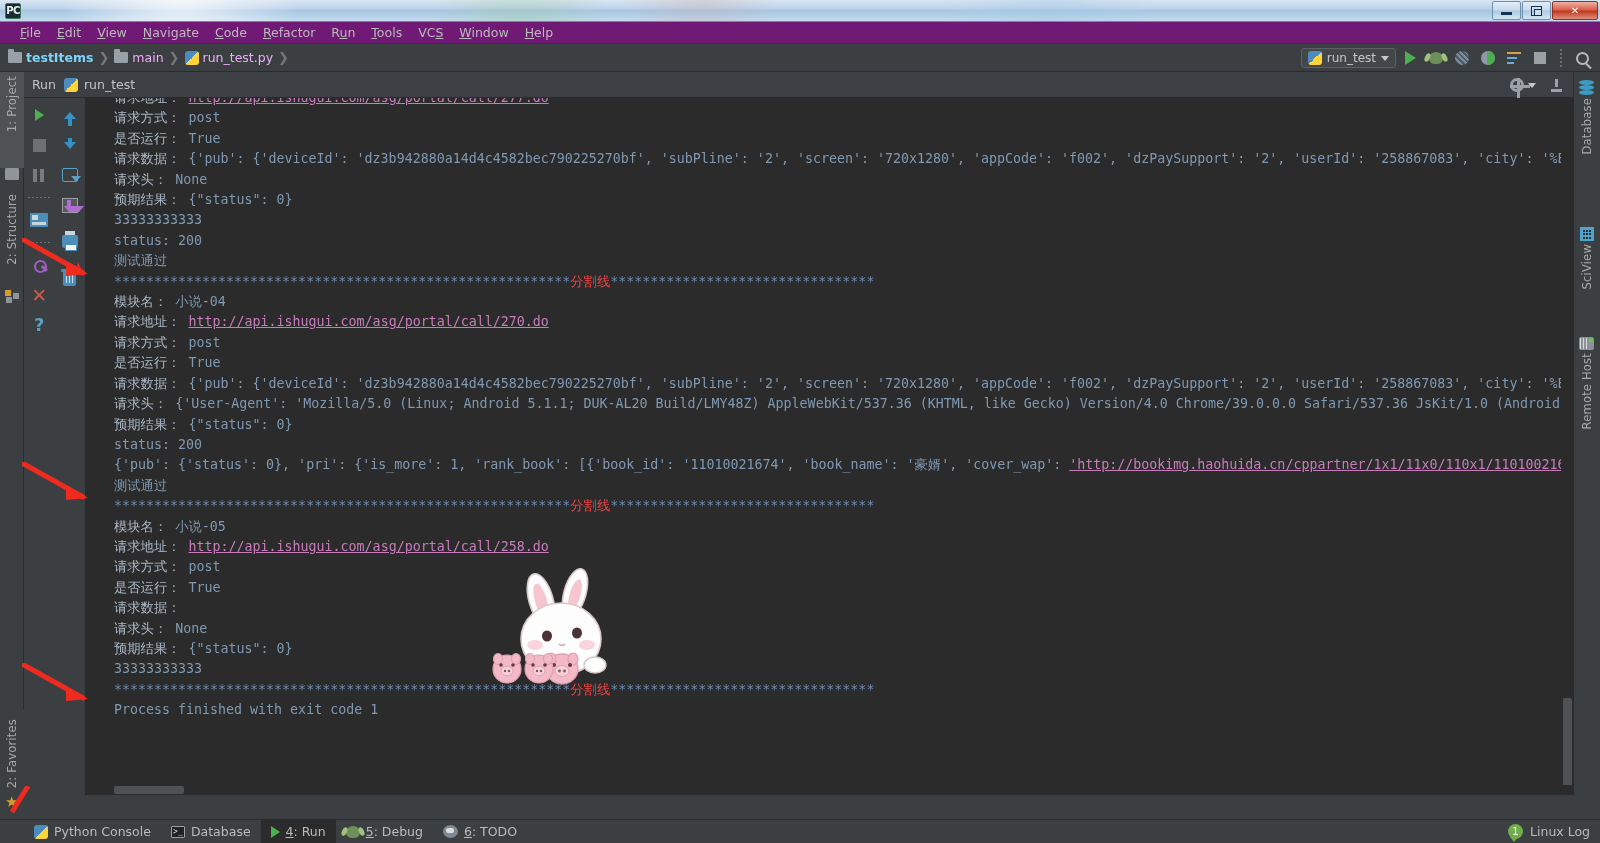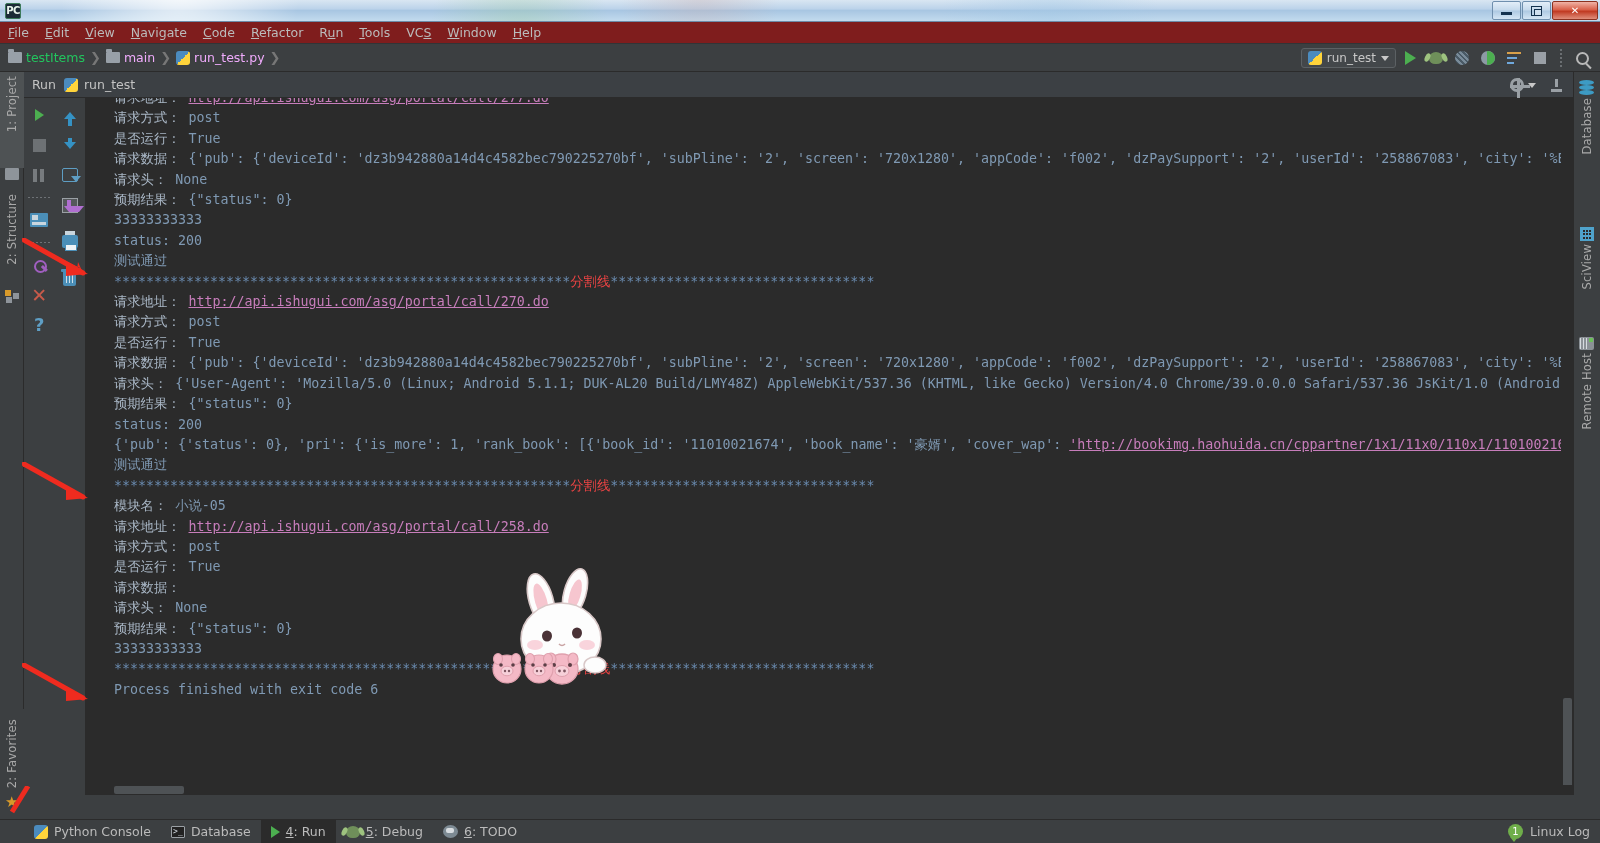--- a/index.html
+++ b/index.html
@@ -60,38 +60,38 @@
     background: linear-gradient(to bottom, #f0b3a6 0%, #d9614a 45%, #c03a22 55%, #e08f7c 100%);
     border-color: #8c3220; color: #fff; font-weight: bold;
   }
   .glyph-min { width: 11px; height: 3px; background: #14324f; margin-top: 5px; }
   .glyph-max { width: 11px; height: 10px; border: 1.5px solid #14324f; position: relative; }
   .glyph-max::after{content:"";position:absolute;left:2px;top:2px;width:6px;height:5px;border:1px solid #14324f;background:#cfe0f0;}
 
   
   .menubar {
     position: absolute; top: 22px; left: 0; width: 1600px; height: 22px;
-    background: #7f1d1d; display: flex; align-items: center; padding-left: 0;
+    background: #701a75; display: flex; align-items: center; padding-left: 12px;
     border-bottom: 1px solid #323436;
   }
   .menu-item {
     padding: 2px 8px; font-size: 12.5px; color: #bbbbbb; cursor: default;
     font-family: "DejaVu Sans", "Liberation Sans", sans-serif;
   }
   .menu-item span.u { text-decoration: underline; }
 
   
   .navbar {
     position: absolute; top: 44px; left: 0; width: 1600px; height: 28px;
     background: #3c3f41; display: flex; align-items: center; padding-left: 8px;
     border-bottom: 1px solid #2b2b2b;
   }
   .crumb { display: flex; align-items: center; font-size: 12.5px; }
   .crumb .lbl { margin-left: 4px; color: #f0abfc; }
-  .crumb.bold .lbl { font-weight: normal; color: #22c55e; }
+  .crumb.bold .lbl { font-weight: bold; color: #7dd3fc; }
   .crumb-sep { margin: 0 5px; color: #777; font-size: 13px; }
   .ico-folder {
     width: 14px; height: 11px; background: #98a0a8; border-radius: 1px; position: relative;
   }
   .ico-folder::before{content:"";position:absolute;top:-3px;left:0;width:6px;height:3px;background:#98a0a8;border-radius:1px 1px 0 0;}
   .ico-py {
     width: 14px; height: 14px; position: relative; border-radius: 3px; overflow:hidden;
     background: linear-gradient(135deg, #4b8bbe 0 50%, #ffd43b 50% 100%);
   }
   
@@ -433,41 +433,42 @@
         <div class="cline" style="margin-top: -10px;"><span class="cn">请求地址：</span> <span class="link">http://api.ishugui.com/asg/portal/call/277.do</span></div>
         <div class="cline"><span class="cn">请求方式：</span><span class="cv"> post</span></div>
         <div class="cline"><span class="cn">是否运行：</span><span class="cv"> True</span></div>
         <div class="cline"><span class="cn">请求数据：</span><span class="cv"> {'pub': {'deviceId': 'dz3b942880a14d4c4582bec790225270bf', 'subPline': '2', 'screen': '720x1280', 'appCode': 'f002', 'dzPaySupport': '2', 'userId': '258867083', 'city': '%E6%88%</span></div>
         <div class="cline"><span class="cn">请求头：</span><span class="cv"> None</span></div>
         <div class="cline"><span class="cn">预期结果：</span><span class="cv"> {"status": 0}</span></div>
         <div class="cline"><span class="cv">33333333333</span></div>
         <div class="cline"><span class="cv">status: 200</span></div>
         <div class="cline"><span class="cv">测试通过</span></div>
         <div class="cline"><span class="sep">*********************************************************<span class="word">分割线</span>*********************************</span></div>
+        <div class="cline"><span class="cn">模块名：</span><span class="cv"> 小说-04</span></div>
         <div class="cline"><span class="cn">请求地址：</span> <span class="link">http://api.ishugui.com/asg/portal/call/270.do</span></div>
         <div class="cline"><span class="cn">请求方式：</span><span class="cv"> post</span></div>
         <div class="cline"><span class="cn">是否运行：</span><span class="cv"> True</span></div>
         <div class="cline"><span class="cn">请求数据：</span><span class="cv"> {'pub': {'deviceId': 'dz3b942880a14d4c4582bec790225270bf', 'subPline': '2', 'screen': '720x1280', 'appCode': 'f002', 'dzPaySupport': '2', 'userId': '258867083', 'city': '%E6%88%</span></div>
         <div class="cline"><span class="cn">请求头：</span><span class="cv"> {'User-Agent': 'Mozilla/5.0 (Linux; Android 5.1.1; DUK-AL20 Build/LMY48Z) AppleWebKit/537.36 (KHTML, like Gecko) Version/4.0 Chrome/39.0.0.0 Safari/537.36 JsKit/1.0 (Android)/Soh</span></div>
         <div class="cline"><span class="cn">预期结果：</span><span class="cv"> {"status": 0}</span></div>
         <div class="cline"><span class="cv">status: 200</span></div>
         <div class="cline"><span class="cv">{'pub': {'status': 0}, 'pri': {'is_more': 1, 'rank_book': [{'book_id': '11010021674', 'book_name': '豪婿', 'cover_wap': </span><span class="link">'http://bookimg.haohuida.cn/cppartner/1x1/11x0/110x1/11010021674/1</span></div>
         <div class="cline"><span class="cv">测试通过</span></div>
         <div class="cline"><span class="sep">*********************************************************<span class="word">分割线</span>*********************************</span></div>
         <div class="cline"><span class="cn">模块名：</span><span class="cv"> 小说-05</span></div>
         <div class="cline"><span class="cn">请求地址：</span> <span class="link">http://api.ishugui.com/asg/portal/call/258.do</span></div>
         <div class="cline"><span class="cn">请求方式：</span><span class="cv"> post</span></div>
         <div class="cline"><span class="cn">是否运行：</span><span class="cv"> True</span></div>
         <div class="cline"><span class="cn">请求数据：</span><span class="cv"></span></div>
         <div class="cline"><span class="cn">请求头：</span><span class="cv"> None</span></div>
         <div class="cline"><span class="cn">预期结果：</span><span class="cv"> {"status": 0}</span></div>
         <div class="cline"><span class="cv">33333333333</span></div>
         <div class="cline"><span class="sep">*********************************************************<span class="word">分割线</span>*********************************</span></div>
         <div class="cline"><span class="cv"></span></div>
-        <div class="cline"><span class="cv">Process finished with exit code 6</span></div>
+        <div class="cline"><span class="cv">Process finished with exit code 1</span></div>
       </div>
 
     <svg class="mascot" style="left:463px; top:495px;" width="145" height="125" viewBox="0 0 145 125">
 
       <ellipse cx="54" cy="33" rx="12" ry="27" fill="#fdfdfd" stroke="#d9c8c8" stroke-width="1.6" transform="rotate(-16 54 33)"></ellipse>
       <ellipse cx="54" cy="34" rx="6" ry="18" fill="#f6c6cf" transform="rotate(-16 54 34)"></ellipse>
       <ellipse cx="88" cy="26" rx="11" ry="25" fill="#fdfdfd" stroke="#d9c8c8" stroke-width="1.6" transform="rotate(16 88 26)"></ellipse>
       <ellipse cx="88" cy="28" rx="5.5" ry="16" fill="#f6c6cf" transform="rotate(16 88 28)"></ellipse>
 
       <ellipse cx="74" cy="72" rx="40" ry="36" fill="#fdfdfd" stroke="#d9c8c8" stroke-width="1.6"></ellipse>

